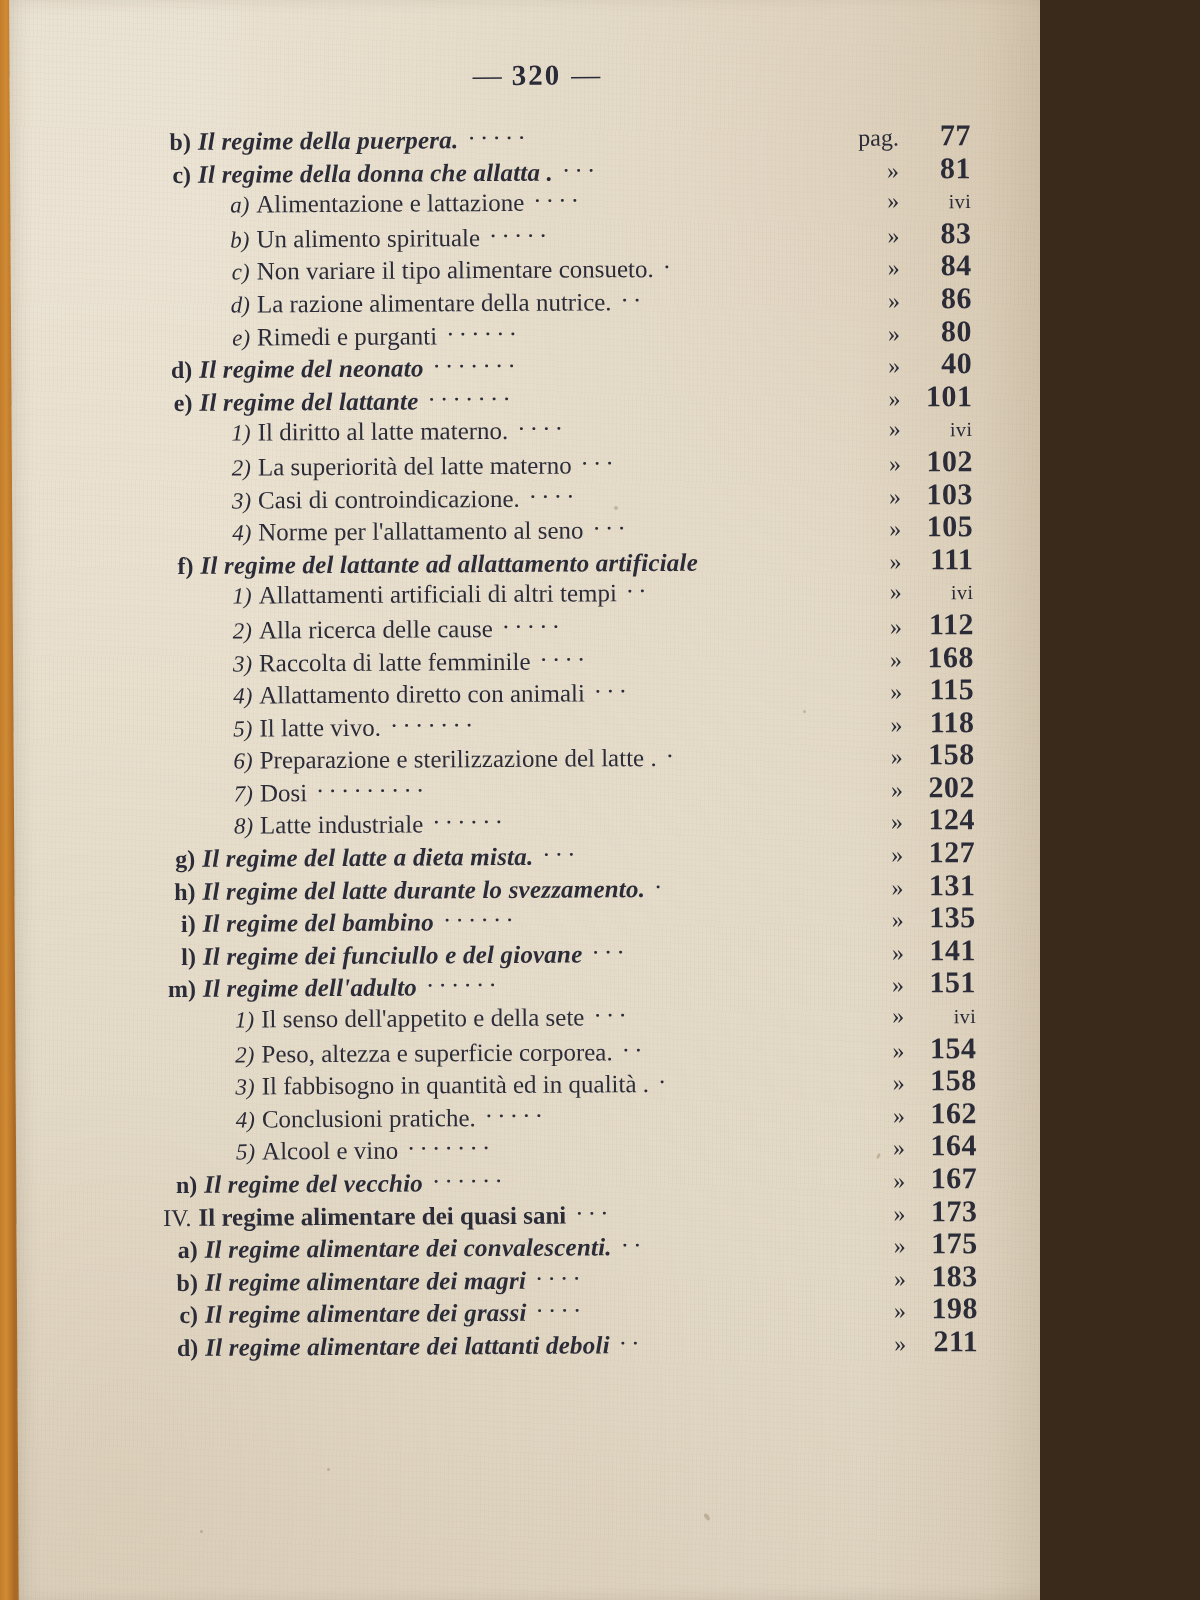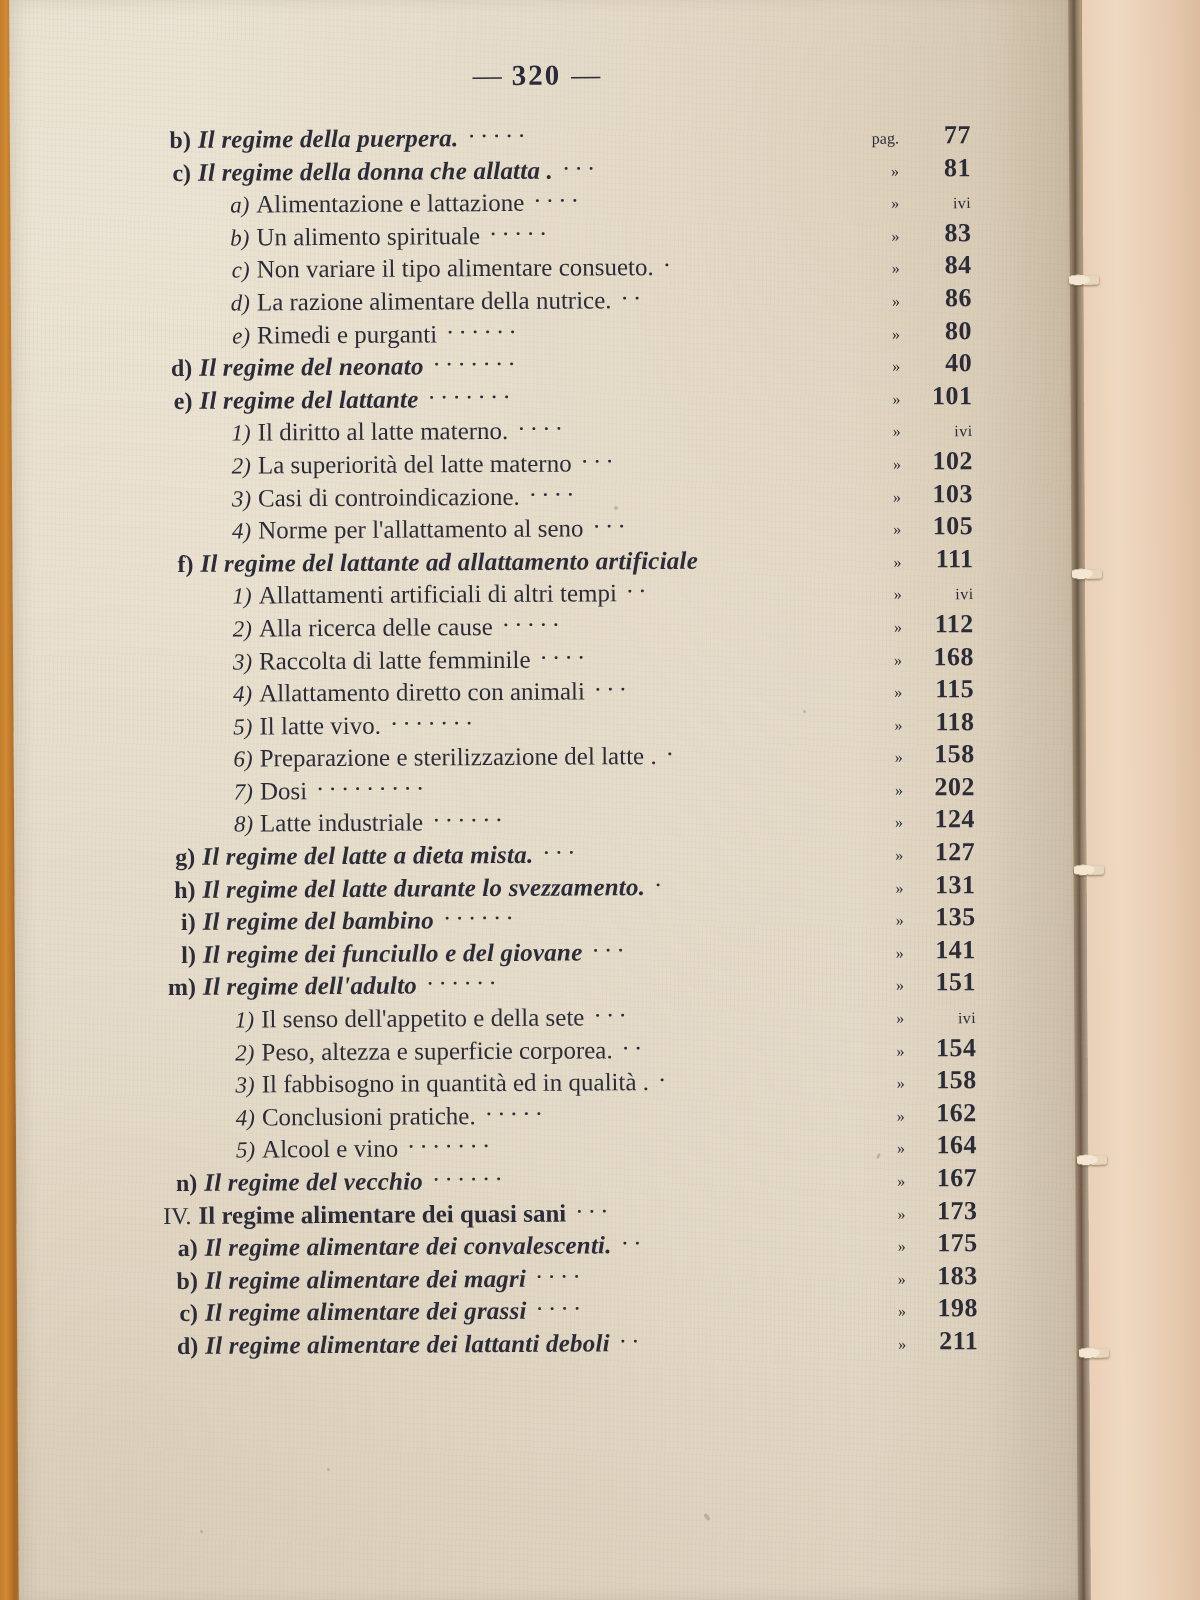--- a/index.html
+++ b/index.html
@@ -1,21 +1,21 @@
 <!DOCTYPE html>
 <html><head>
 <meta charset="utf-8">
 <title>Scanned Book Page — Table of Contents</title>
 <style>
   html,body{margin:0;padding:0;background:#3a2a1c;}
   body{font-family:"Liberation Serif", serif;}
 
   #page{
     position:relative;
-    width:1200px;height:1600px;
+    width:1040px;height:1600px;
     overflow:hidden;
     background:#b4712a;
   }
 
   
   .backdrop{
     position:absolute;inset:0;
     background:
       linear-gradient(90deg,#c27c2c 0px,#d08b33 6px,#b9742a 12px,#a96a26 14px,#a96a26 100%);
   }
@@ -142,34 +142,34 @@
     color:#2b2c38;
     white-space:nowrap;
     word-spacing:0;
   }
   
   .pg-mark{
     flex:0 0 auto;
     width:78px;
     text-align:right;
     padding-right:10px;
-    font-size:16px;
+    font-size:24px;
     font-weight:400;
   }
   .pg-mark.word{font-weight:400;}
   
   .pg-num{
     flex:0 0 auto;
     width:62px;
     text-align:right;
-    font-size:26px;
+    font-size:30px;
     font-weight:700;
     letter-spacing:.5px;
   }
-  .pg-num.ivi{font-weight:400;font-size:16px;}
+  .pg-num.ivi{font-weight:400;font-size:20px;}
 
   
   .speck{position:absolute;border-radius:50%;background:rgba(120,95,60,.30);pointer-events:none;}
 </style>
 </head>
 <body>
 
 <div id="page">
 
   <div class="backdrop"></div>

